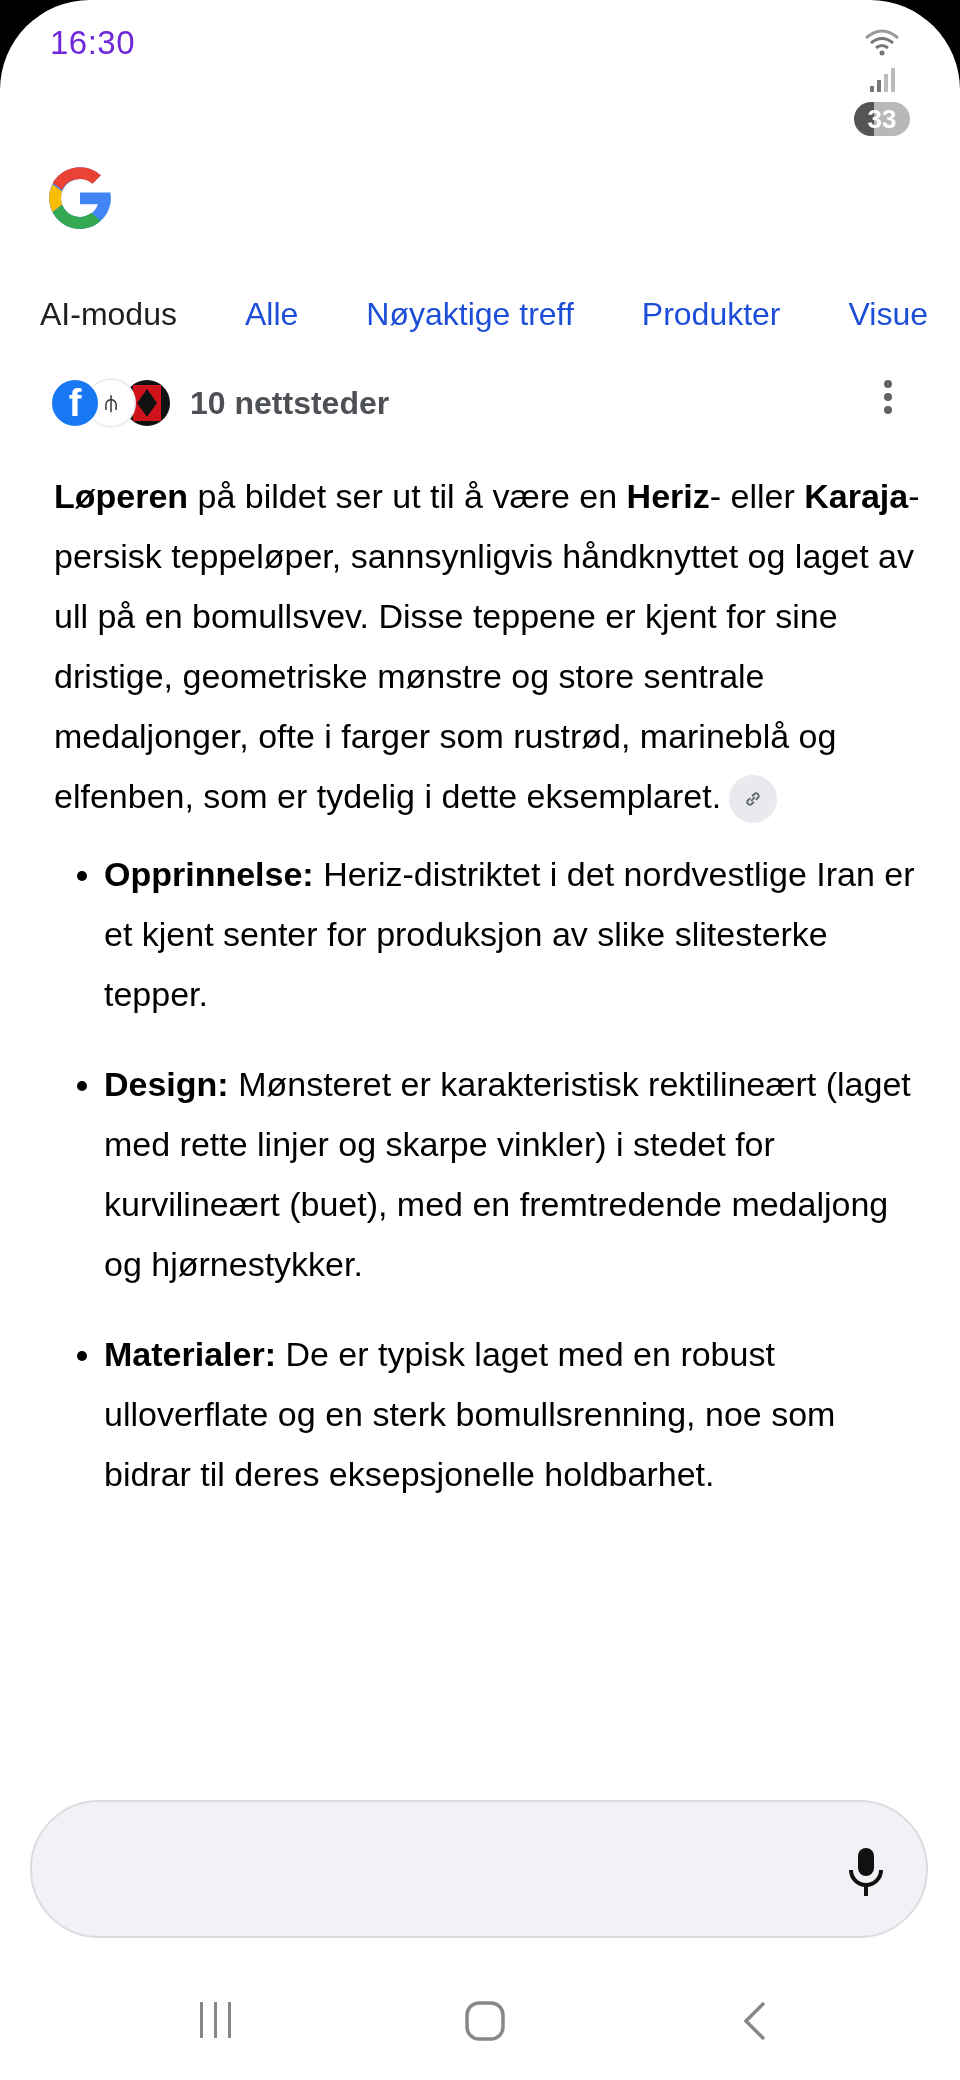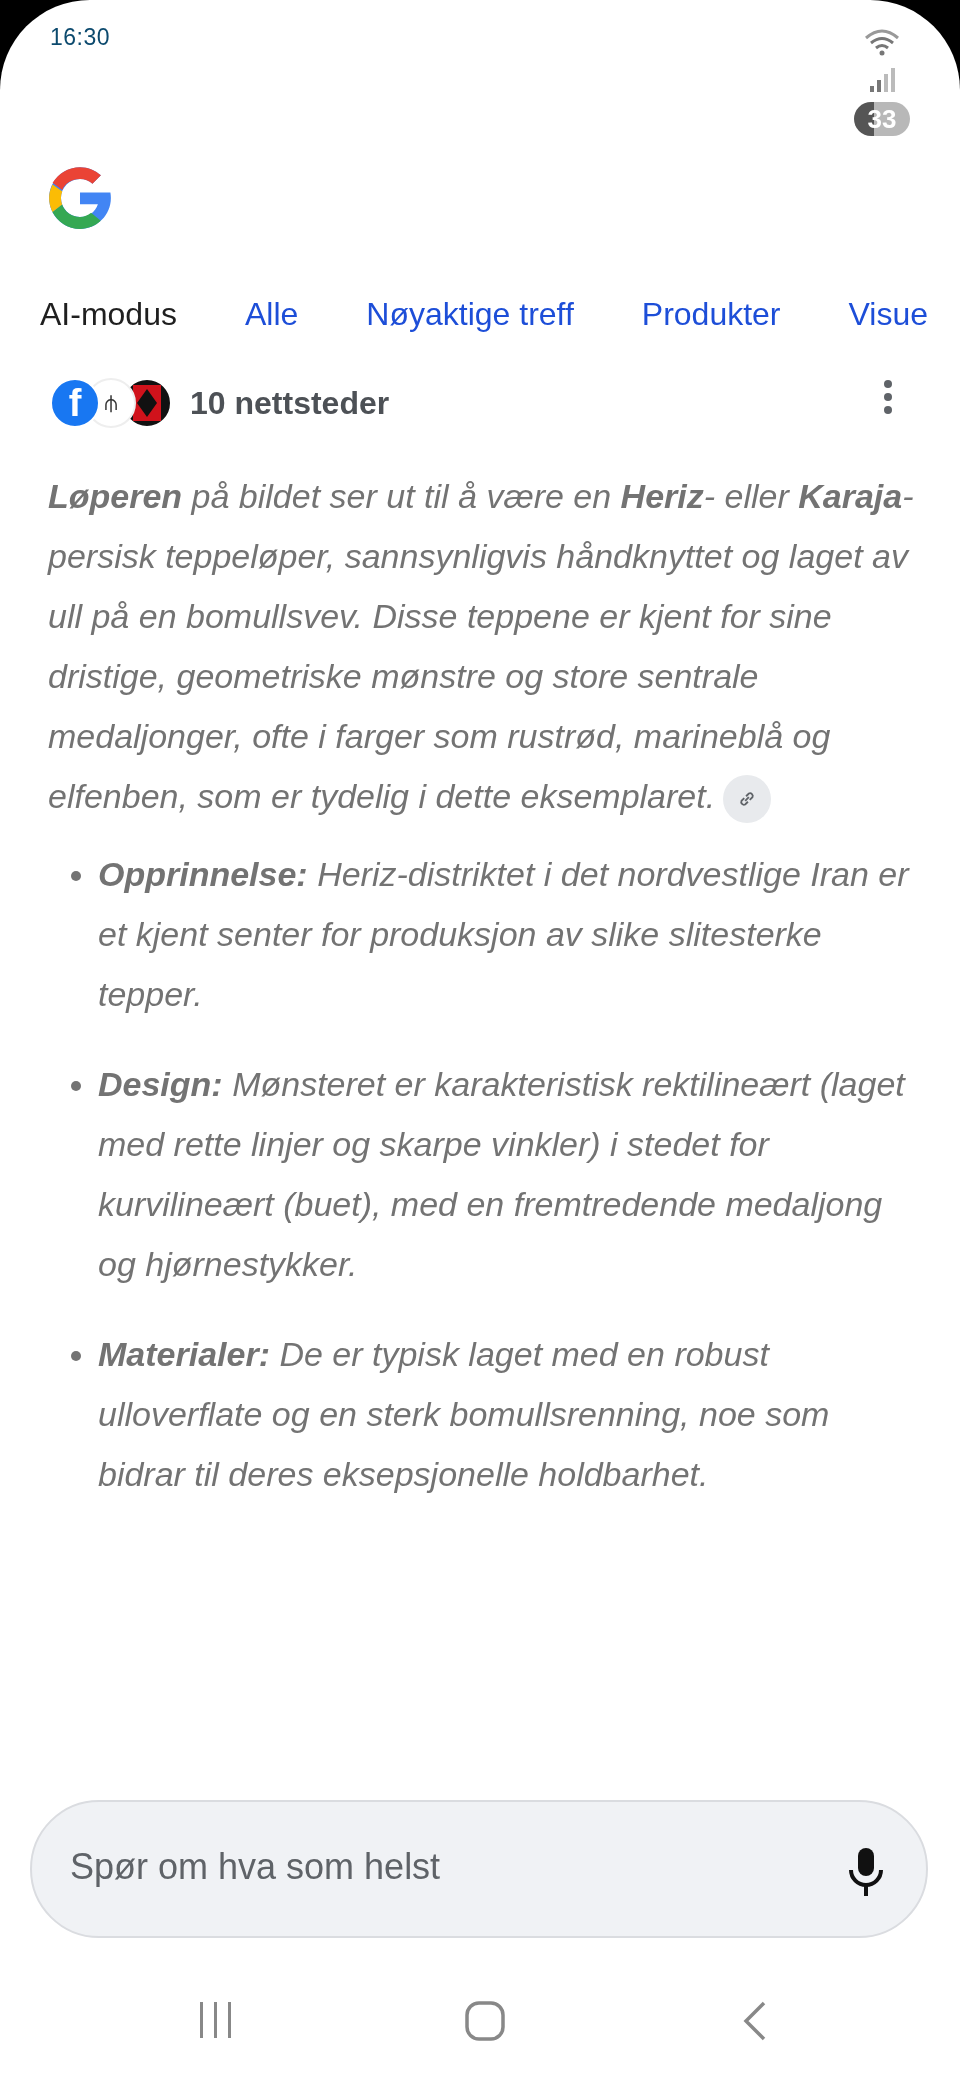--- a/index.html
+++ b/index.html
@@ -1,34 +1,34 @@
 <!DOCTYPE html>
 <html><head>
 <meta charset="utf-8">
 <style>
   html, body { margin:0; padding:0; }
   body { width:960px; height:2080px; background:#000; font-family:"Liberation Sans", sans-serif; overflow:hidden; position:relative; }
   .screen { position:absolute; left:0; top:0; width:960px; height:2080px; background:#fff; border-radius:90px 90px 0 0; overflow:hidden; }
   .status { position:absolute; left:0; top:0; width:960px; height:90px; }
-  .time { position:absolute; left:50px; top:24px; font-size:23px; color:#0c4a6e; letter-spacing:0.5px; }
+  .time { position:absolute; left:50px; top:24px; font-size:33px; color:#6d28d9; letter-spacing:0.5px; }
   .sicons { position:absolute; right:50px; top:26px; display:flex; align-items:center; gap:8px;flex-direction:column; }
   .battery { width:56px; height:34px; border-radius:17px; background:linear-gradient(90deg,#555 0 35%, #b8b8b8 35% 100%); color:#fff; font-size:26px; font-weight:bold; display:flex; align-items:center; justify-content:center; }
   .glogo { position:absolute; left:42px; top:160px; width:76px; height:76px; }
   .tabs { position:absolute; left:40px; top:296px; display:flex; gap:8px; white-space:nowrap; }
   .tab { font-size:32px; color:#1d4ed8; margin-right:60px; padding-bottom:10px; }
   .tab.active { color:#1f1f1f; }
   .sources { position:absolute; left:50px; top:378px; display:flex; align-items:center; }
   .fav { width:50px; height:50px; border-radius:50%; border:2px solid #fff; box-sizing:border-box; display:flex; align-items:center; justify-content:center; overflow:hidden; }
   .fav1 { background:#1877f2; color:#fff; font-weight:bold; font-size:38px; z-index:3; }
   .fav2 { background:#fff; border-color:#eee; margin-left:-14px; z-index:2; font-size:22px; color:#333; }
   .fav3 { background:#111; margin-left:-14px; z-index:1; }
   .src-label { font-size:32px; color:#4d5156; margin-left:18px; font-weight:bold; }
   .more { position:absolute; right:66px; top:380px; width:10px; display:flex; flex-direction:column; gap:5px; }
   .more span { width:8px; height:8px; background:#5f6368; border-radius:50%; display:block; }
-  .content { position:absolute; left:48px; top:466px; width:870px; color:#737373; font-size:34px; line-height:60px;font-style:italic; }
+  .content { position:absolute; left:54px; top:466px; width:870px; color:#000000; font-size:34px; line-height:60px; }
   .content b { font-weight:bold; }
   .linkchip { display:inline-flex; width:48px; height:48px; border-radius:50%; background:#e8eaed; vertical-align:middle; align-items:center; justify-content:center; margin-left:8px; }
   .heading { margin-top:56px; font-weight:bold; font-size:34px; line-height:60px; }
   ul { margin:18px 0 0 0; padding-left:50px; }
   li { margin-bottom:30px; }
   .searchbar { position:absolute; left:30px; top:1800px; width:898px; height:138px; border-radius:69px; background:#f0f2f5; border:2px solid #dadce0; box-sizing:border-box; }
   .search-ph { position:absolute; left:38px; top:44px; font-size:36px; color:#5f6368; }
   .mic { position:absolute; right:40px; top:44px; }
   .navbar { position:absolute; left:0; top:1980px; width:960px; height:100px; }
   .nav-recents { position:absolute; left:196px; top:20px; }
@@ -101,21 +101,20 @@
 
 
     <ul>
       <li><b>Opprinnelse:</b><span> Heriz-distriktet i det nordvestlige Iran er et kjent senter for produksjon av slike slitesterke tepper.</span></li>
       <li><b>Design:</b><span> Mønsteret er karakteristisk rektilineært (laget med rette linjer og skarpe vinkler) i stedet for kurvilineært (buet), med en fremtredende medaljong og hjørnestykker.</span></li>
       <li><b>Materialer:</b><span> De er typisk laget med en robust ulloverflate og en sterk bomullsrenning, noe som bidrar til deres eksepsjonelle holdbarhet.</span></li>
     </ul>
   </div>
 
   <div class="searchbar">
-    <span class="search-ph">Spør om hva som helst</span>
     <svg class="mic" width="40" height="52" viewBox="0 0 40 52">
         <rect x="12" y="2" width="16" height="28" rx="8" fill="#111"></rect>
         <path d="M5 24 a15 15 0 0 0 30 0" stroke="#111" stroke-width="4" fill="none"></path>
         <rect x="18" y="38" width="4" height="12" fill="#111"></rect>
       </svg>
   </div>
 
   <div class="navbar">
     <svg class="nav-recents" width="40" height="40" viewBox="0 0 40 40">
         <rect x="4" y="2" width="3" height="36" fill="#888"></rect>

